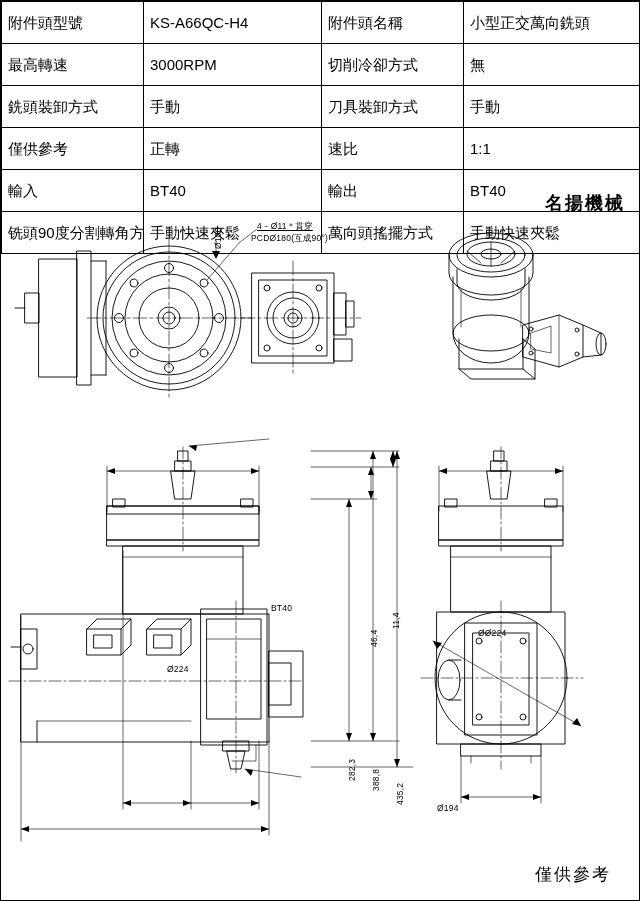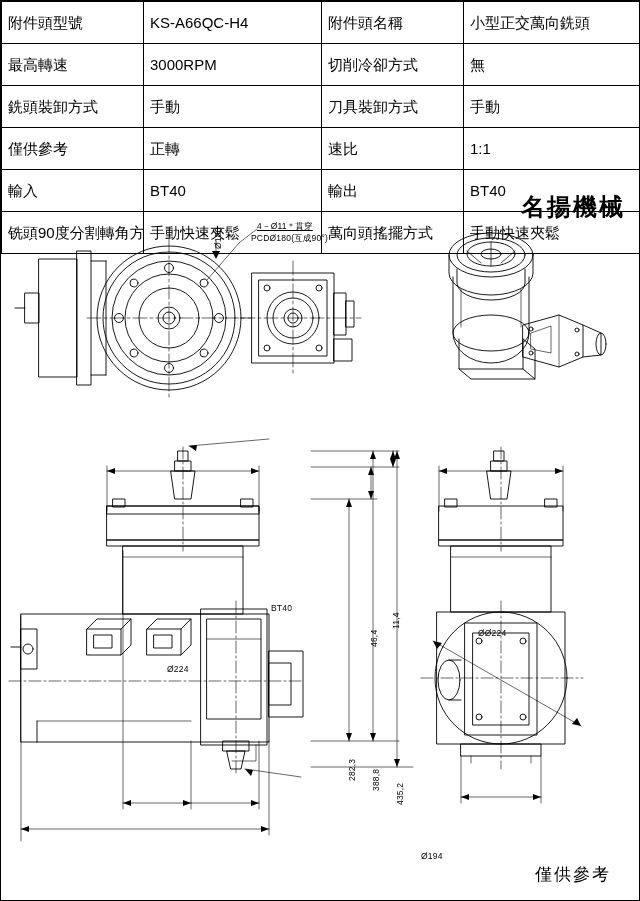--- a/index.html
+++ b/index.html
@@ -37,21 +37,21 @@
   table.spec td.k2 { width:142px; }
   table.spec td.v2 { width:178px; }
   td.small { font-size:12.5px; }
   td.small-v { font-size:13.5px; }
 
   
   .brand {
     position:absolute;
     right:14px; top:190px;
     font-family:"Liberation Serif", serif;
-    font-size:24px;
+    font-size:18px;
     font-weight:bold;
     letter-spacing:2px;
   }
   .footnote {
     position:absolute;
     right:28px; bottom:14px;
     font-family:"Liberation Serif", serif;
     font-size:17px;
     letter-spacing:2px;
   }
@@ -371,17 +371,17 @@
     <div class="lbl" style="left:166px; top:447px;margin-top:36px;">Ø224</div>
     <div class="lbl" style="left:270px; top:422px;">BT40</div>
 
     <div class="lbl rot" style="left:390px; top:448px;">11,4</div>
     <div class="lbl rot" style="left:368px; top:466px;">46,4</div>
     <div class="lbl rot" style="left:346px; top:600px;">282,3</div>
     <div class="lbl rot" style="left:370px; top:610px;">388,8</div>
     <div class="lbl rot" style="left:394px; top:624px;">435,2</div>
 
     <div class="lbl" style="left:477px; top:447px;">ØØ224</div>
-    <div class="lbl" style="left:420px; top:622px;margin-top:48px;">Ø194</div>
+    <div class="lbl" style="left:436px; top:622px;">Ø194</div>
 
   </div>
 
 </div>
 
 </body></html>

